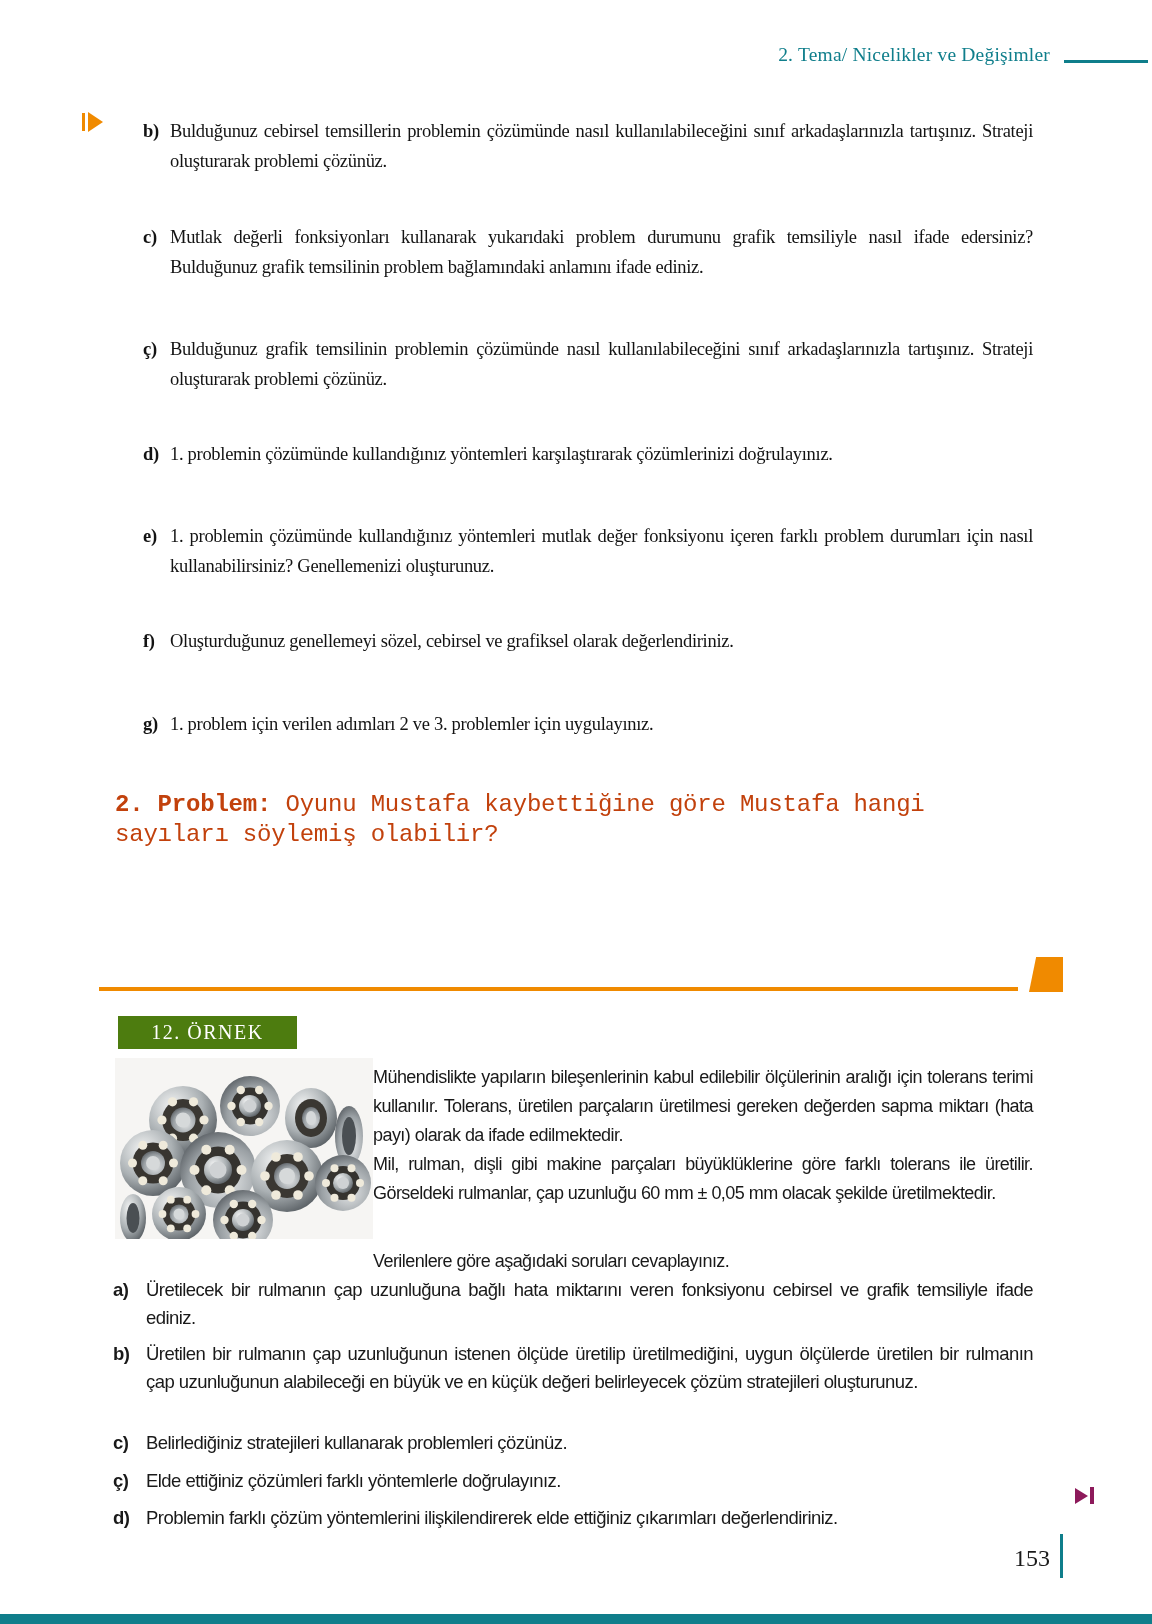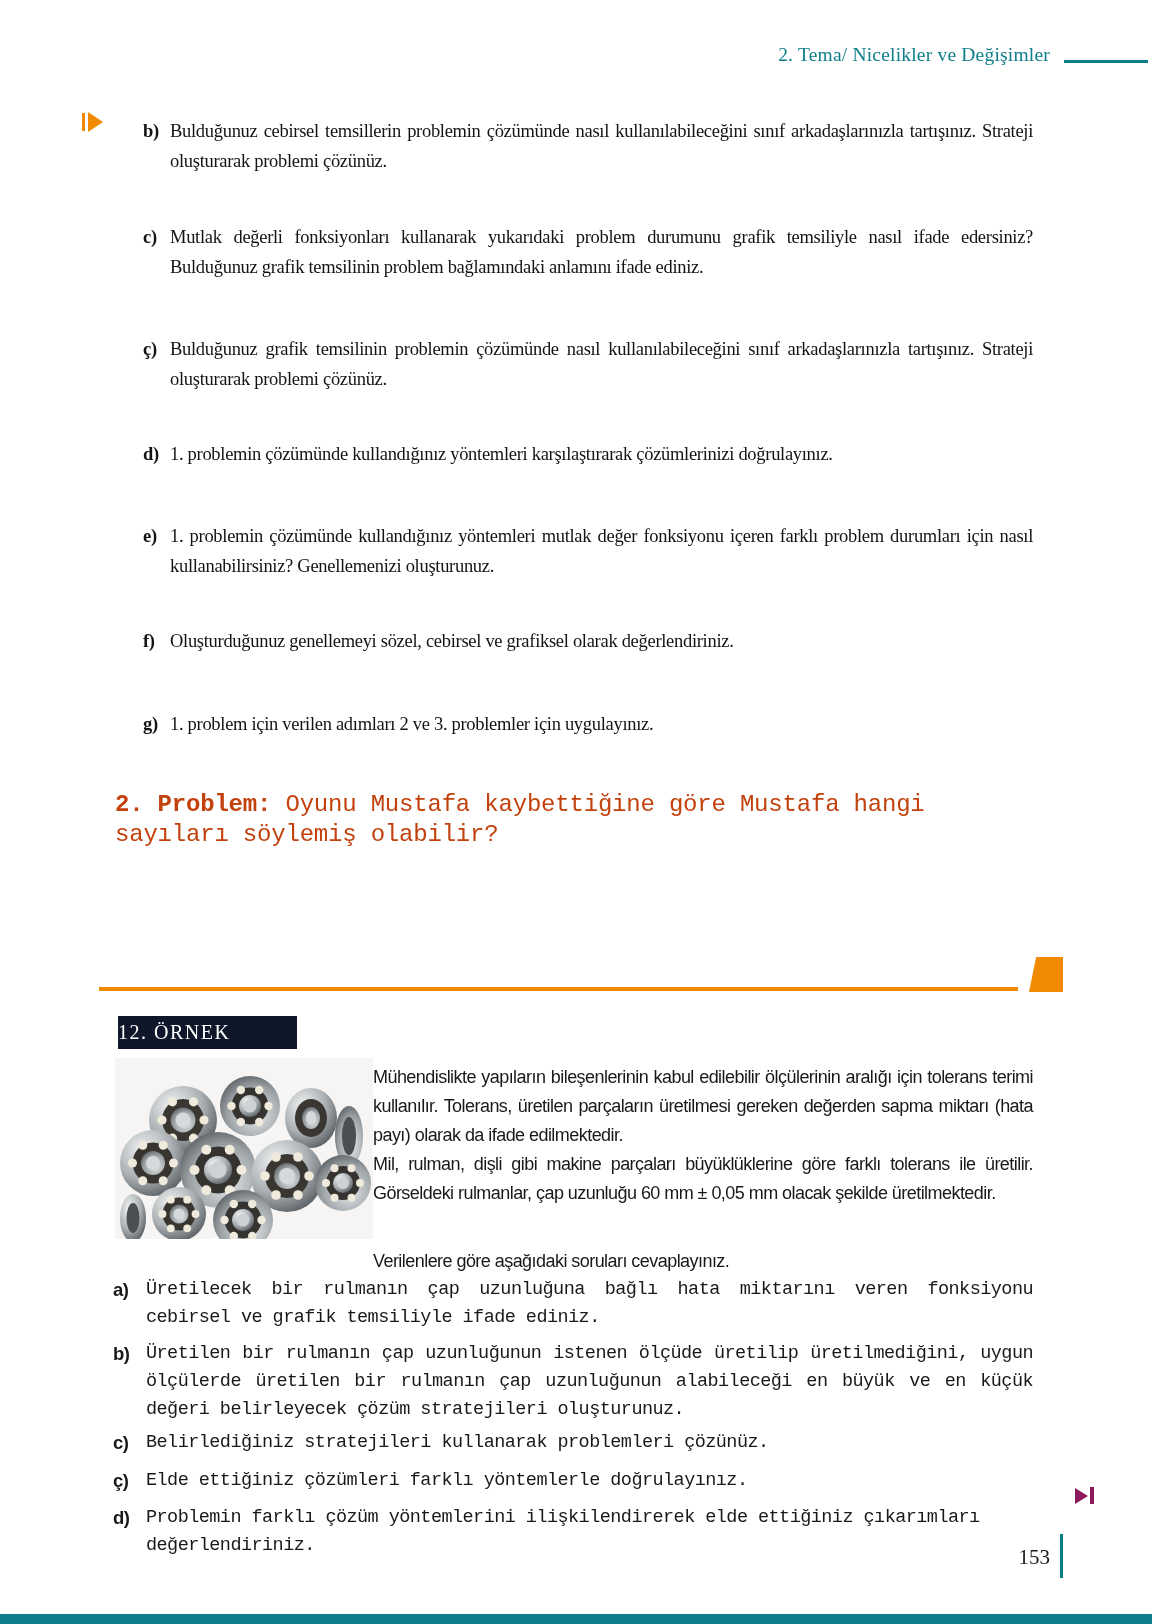--- a/index.html
+++ b/index.html
@@ -28,49 +28,49 @@
     letter-spacing:-0.2px; color:#c2410c;font-family:Liberation Mono, monospace; }
   .problem .plbl { font-weight:bold; }
 
   
   .divider-line { position:absolute; left:99px; top:987px; width:919px; height:4px; background:#F08A00; }
   .divider-tab { position:absolute; left:1029px; top:957px; width:34px; height:35px; background:#F08A00;
     clip-path:polygon(21% 0, 100% 0, 100% 100%, 0 100%); }
 
   
   .example-badge { position:absolute; left:118px; top:1016px; width:179px; height:33px;
-    background:#0f172a; color:#ffffff; font-size:20px; line-height:33px; 
+    background:#4d7c0f; color:#ffffff; font-size:20px; line-height:33px; text-align:center;
     letter-spacing:1.5px; font-family:"Liberation Serif", serif; }
 
   
   .bearings { position:absolute; left:115px; top:1058px; width:258px; height:181px; background:#f6f5f3; }
 
   
   .ex-text { position:absolute; left:373px; top:1063px; width:660px;
     font-family:"Liberation Sans", sans-serif; font-size:18px; line-height:29px;
     letter-spacing:-0.55px; color:#191919; }
   .ex-text p { text-align:justify; }
   .ex-text p.p2 { margin-top:0; }
   .ex-text p.p3 { margin-top:39px; text-align:left; }
 
   
   .e-item { position:absolute; left:113px; width:920px; display:flex;
     font-family:"Liberation Sans", sans-serif; font-size:18.5px; line-height:28px;
     letter-spacing:-0.55px; color:#191919; }
   .e-item .lbl { font-weight:bold; width:33px; flex:0 0 33px; }
-  .e-item .txt { flex:1; text-align:justify;font-family:Liberation Mono, monospace; }
+  .e-item .txt { flex:1; text-align:justify; }
   .e-item .txt.single { text-align:left; }
 
   
   .skip-icon { position:absolute; left:1075px; top:1487px; display:flex; align-items:center; }
   .skip-icon .tri { width:0; height:0; border-left:13px solid #8D1A5B;
     border-top:8px solid transparent; border-bottom:8px solid transparent; }
   .skip-icon .bar { width:4px; height:17px; background:#8D1A5B; margin-left:2px; }
   .page-number { position:absolute; left:975px; top:1545px; width:75px; text-align:right;
-    font-size:21px; color:#1a1a1a; }
+    font-size:24px; color:#1a1a1a; }
   .page-number-rule { position:absolute; left:1060px; top:1534px; width:3px; height:44px; background:#0F7E8B; }
   .bottom-bar { position:absolute; left:0; top:1614px; width:1152px; height:10px; background:#0F7E8B; }
 </style>
 </head>
 <body>
 
 <div class="page">
 
   <div class="header-title">2. Tema/ Nicelikler ve Değişimler</div>
   <div class="header-rule"></div>

